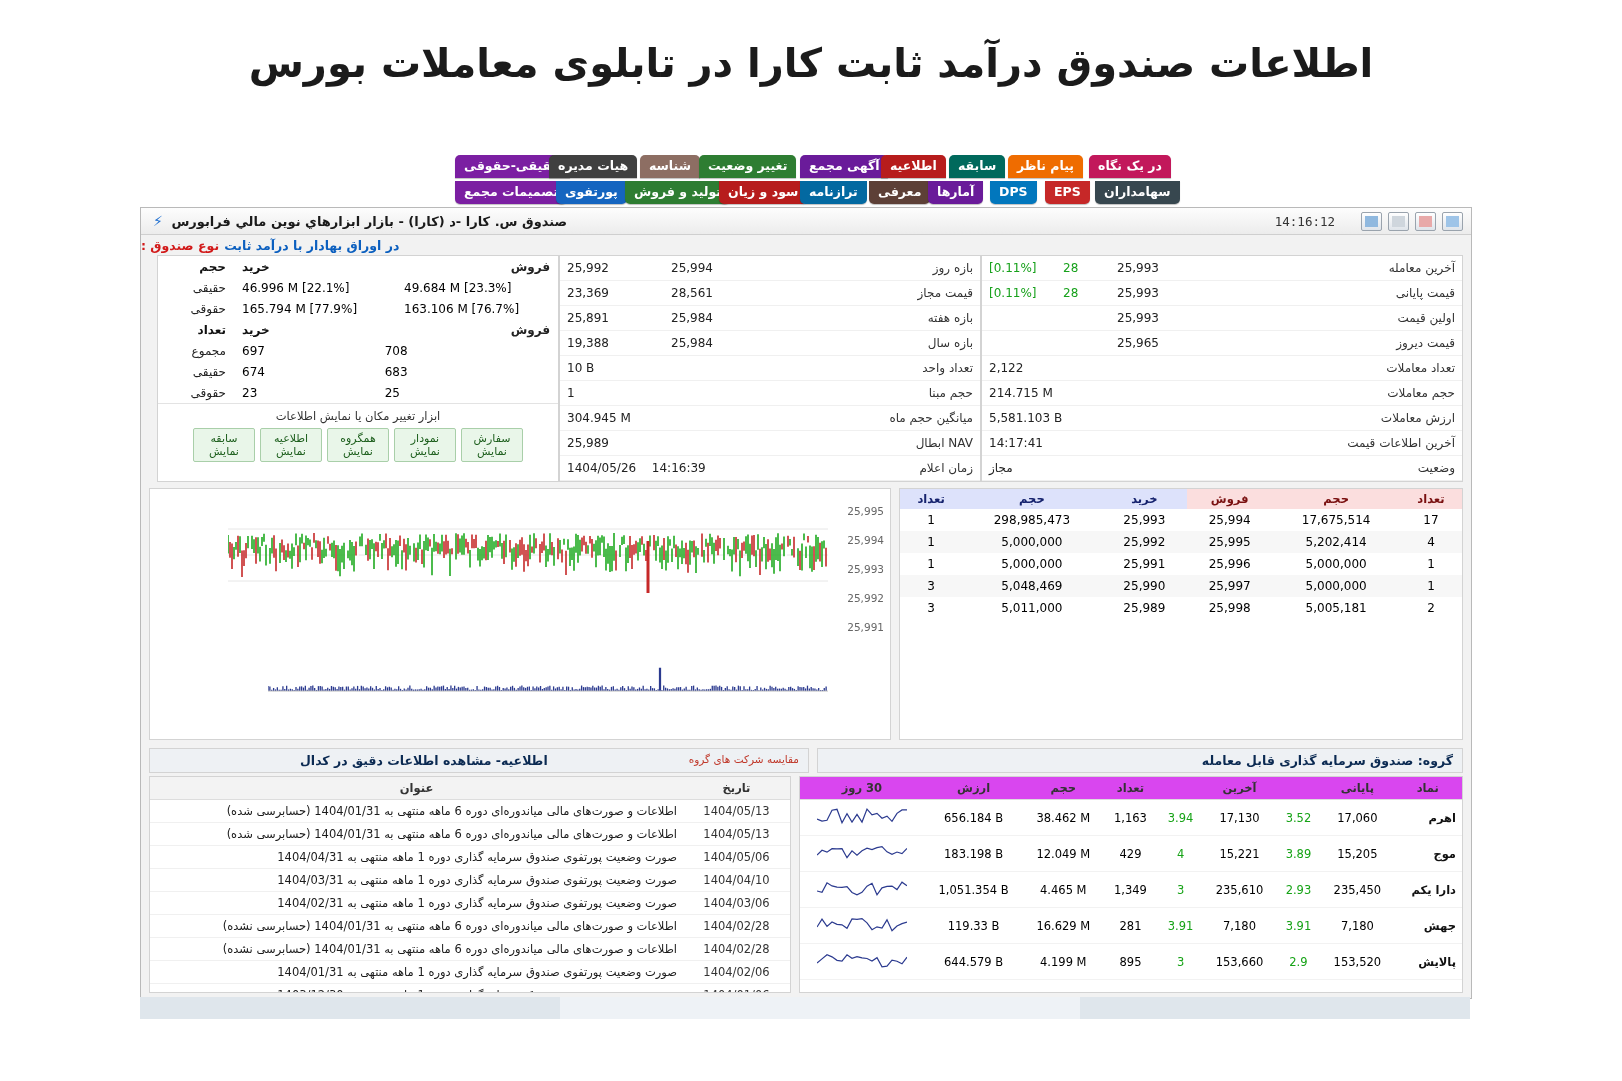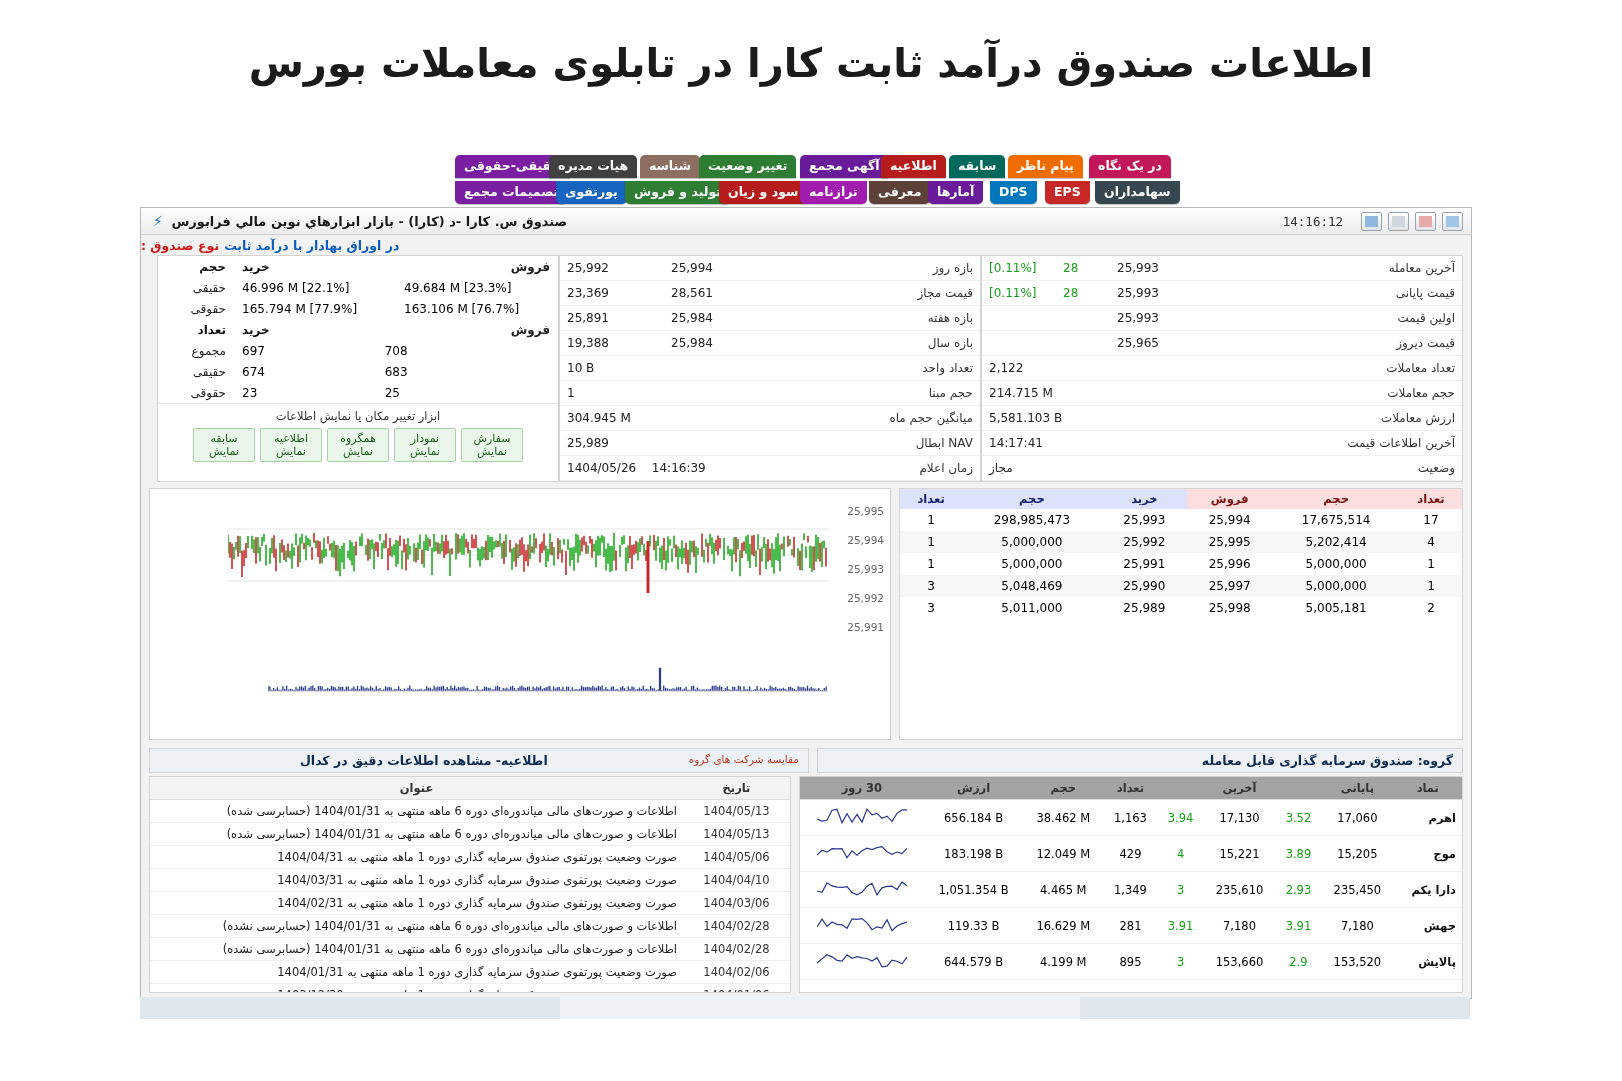--- a/index.html
+++ b/index.html
@@ -26,21 +26,21 @@
     background:#f2f2f2;border:1px solid #b9b9b9;
   }
   .titlebar{
     height:26px;background:linear-gradient(#fdfdfd,#ececec);
     border-bottom:1px solid #cfcfcf;display:flex;align-items:center;
     padding:0 8px;gap:6px;
   }
   .tb-icon{width:19px;height:17px;border:1px solid #9aa3ad;border-radius:2px;
     background:linear-gradient(#ffffff,#dfe4ea);display:inline-block;position:relative;}
   .tb-icon i{position:absolute;inset:3px;display:block;}
-  .clock{font-size:12.5px;color:#333;margin-right:12px;font-family:"DejaVu Sans Mono",monospace;}
+  .clock{font-size:12.5px;color:#333;margin-right:20px;font-family:"DejaVu Sans Mono",monospace;}
   .tb-title{margin-right:auto;font-size:13px;font-weight:bold;color:#1a1a1a;direction:rtl;}
   .bolt{color:#1f6fd0;font-size:14px;margin:0 4px;}
 
   .fundtype{
     display:flex;justify-content:flex-start;align-items:center;
     font-size:12.5px;font-weight:bold;color:#d21a1a;padding:3px 10px 2px 0;
   }
   .fundtype .blue{color:#0b5fbf;}
 
   
@@ -98,21 +98,21 @@
   .bottomwrap{display:flex;direction:rtl;padding:3px 8px 8px 8px;gap:8px;}
   .newsbox{width:640px;height:215px;background:#fff;border:1px solid #d3d3d3;overflow:hidden;}
   table.news{width:100%;border-collapse:collapse;font-size:11.5px;}
   table.news th{background:#f3f3f3;border-bottom:1px solid #ddd;padding:4px 6px;font-weight:bold;color:#333;}
   table.news td{padding:4px 6px;border-bottom:1px solid #f0f0f0;color:#1b1b1b;}
   table.news td.date{text-align:center;direction:ltr;width:95px;color:#333;}
   table.news td.title{text-align:right;}
 
   .groupbox{flex:1;height:215px;background:#fff;border:1px solid #d3d3d3;overflow:hidden;}
   table.grp{width:100%;border-collapse:collapse;font-size:11.5px;}
-  table.grp th{background:#a3a3a3;border-bottom:1px solid #ddd;padding:4px 6px;font-weight:bold;color:#333;}
+  table.grp th{background:#d946ef;border-bottom:1px solid #ddd;padding:4px 6px;font-weight:bold;color:#333;}
   table.grp td{padding:5px 6px;border-bottom:1px solid #f2f2f2;text-align:center;direction:ltr;}
   table.grp td.sym{text-align:right;direction:rtl;font-weight:bold;color:#111;}
   .g{color:#16a316;}
 
   .footstrip{position:absolute;left:140px;top:997px;width:1330px;height:22px;background:#dfe6ec;}
   .footstrip .inner{position:absolute;left:420px;top:0;width:520px;height:22px;background:#eef2f6;}
 </style>
 </head>
 <body>
 
@@ -130,21 +130,21 @@
         <div class="chip" style="background: rgb(183, 28, 28); left: 426px; top: 0px;">اطلاعیه</div>
         <div class="chip" style="background: rgb(0, 105, 92); left: 494px; top: 0px;">سابقه</div>
         <div class="chip" style="background: rgb(239, 108, 0); left: 553px; top: 0px;">پیام ناظر</div>
         <div class="chip" style="background: rgb(194, 24, 91); left: 634px; top: 0px;">در یک نگاه</div>
       </div>
     <div id="chips-bottom">
         <div class="chip low" style="background: rgb(123, 31, 162); left: 0px; top: 26px;">تصمیمات مجمع</div>
         <div class="chip low" style="background: rgb(21, 101, 192); left: 101px; top: 26px;">پورتفوی</div>
         <div class="chip low" style="background: rgb(46, 125, 50); left: 170px; top: 26px;">تولید و فروش</div>
         <div class="chip low" style="background: rgb(183, 28, 28); left: 264px; top: 26px;">سود و زیان</div>
-        <div class="chip low" style="background: #a21caf; left: 345px; top: 26px;">ترازنامه</div>
+        <div class="chip low" style="background: #0369a1; left: 345px; top: 26px;">ترازنامه</div>
         <div class="chip low" style="background: rgb(93, 64, 55); left: 414px; top: 26px;">معرفی</div>
         <div class="chip low" style="background: rgb(106, 27, 154); left: 473px; top: 26px;">آمارها</div>
         <div class="chip low" style="background: rgb(2, 119, 189); left: 535px; top: 26px;">DPS</div>
         <div class="chip low" style="background: rgb(198, 40, 40); left: 590px; top: 26px;">EPS</div>
         <div class="chip low" style="background: rgb(55, 71, 79); left: 640px; top: 26px;">سهامداران</div>
       </div>
   </div>
 
   <div class="window">
 

